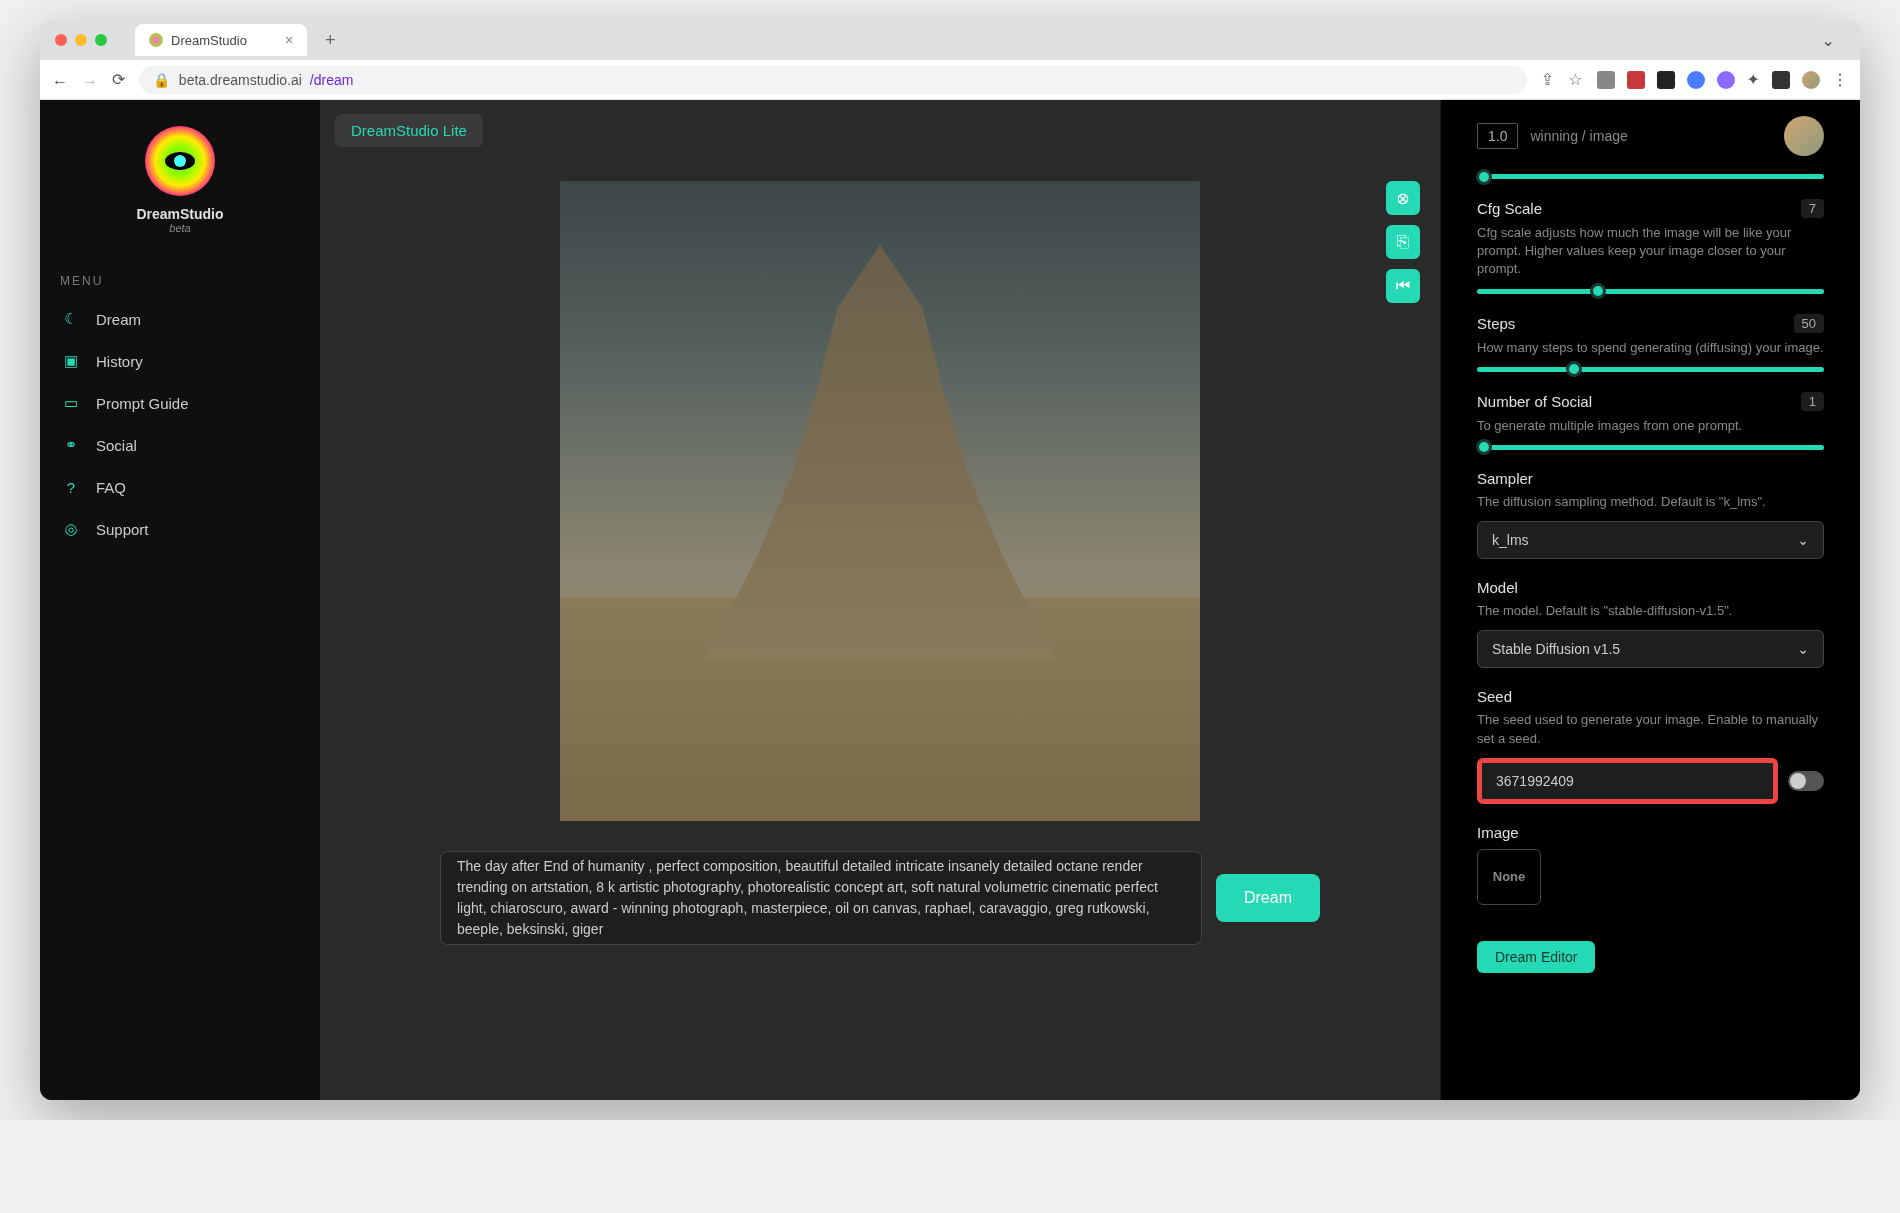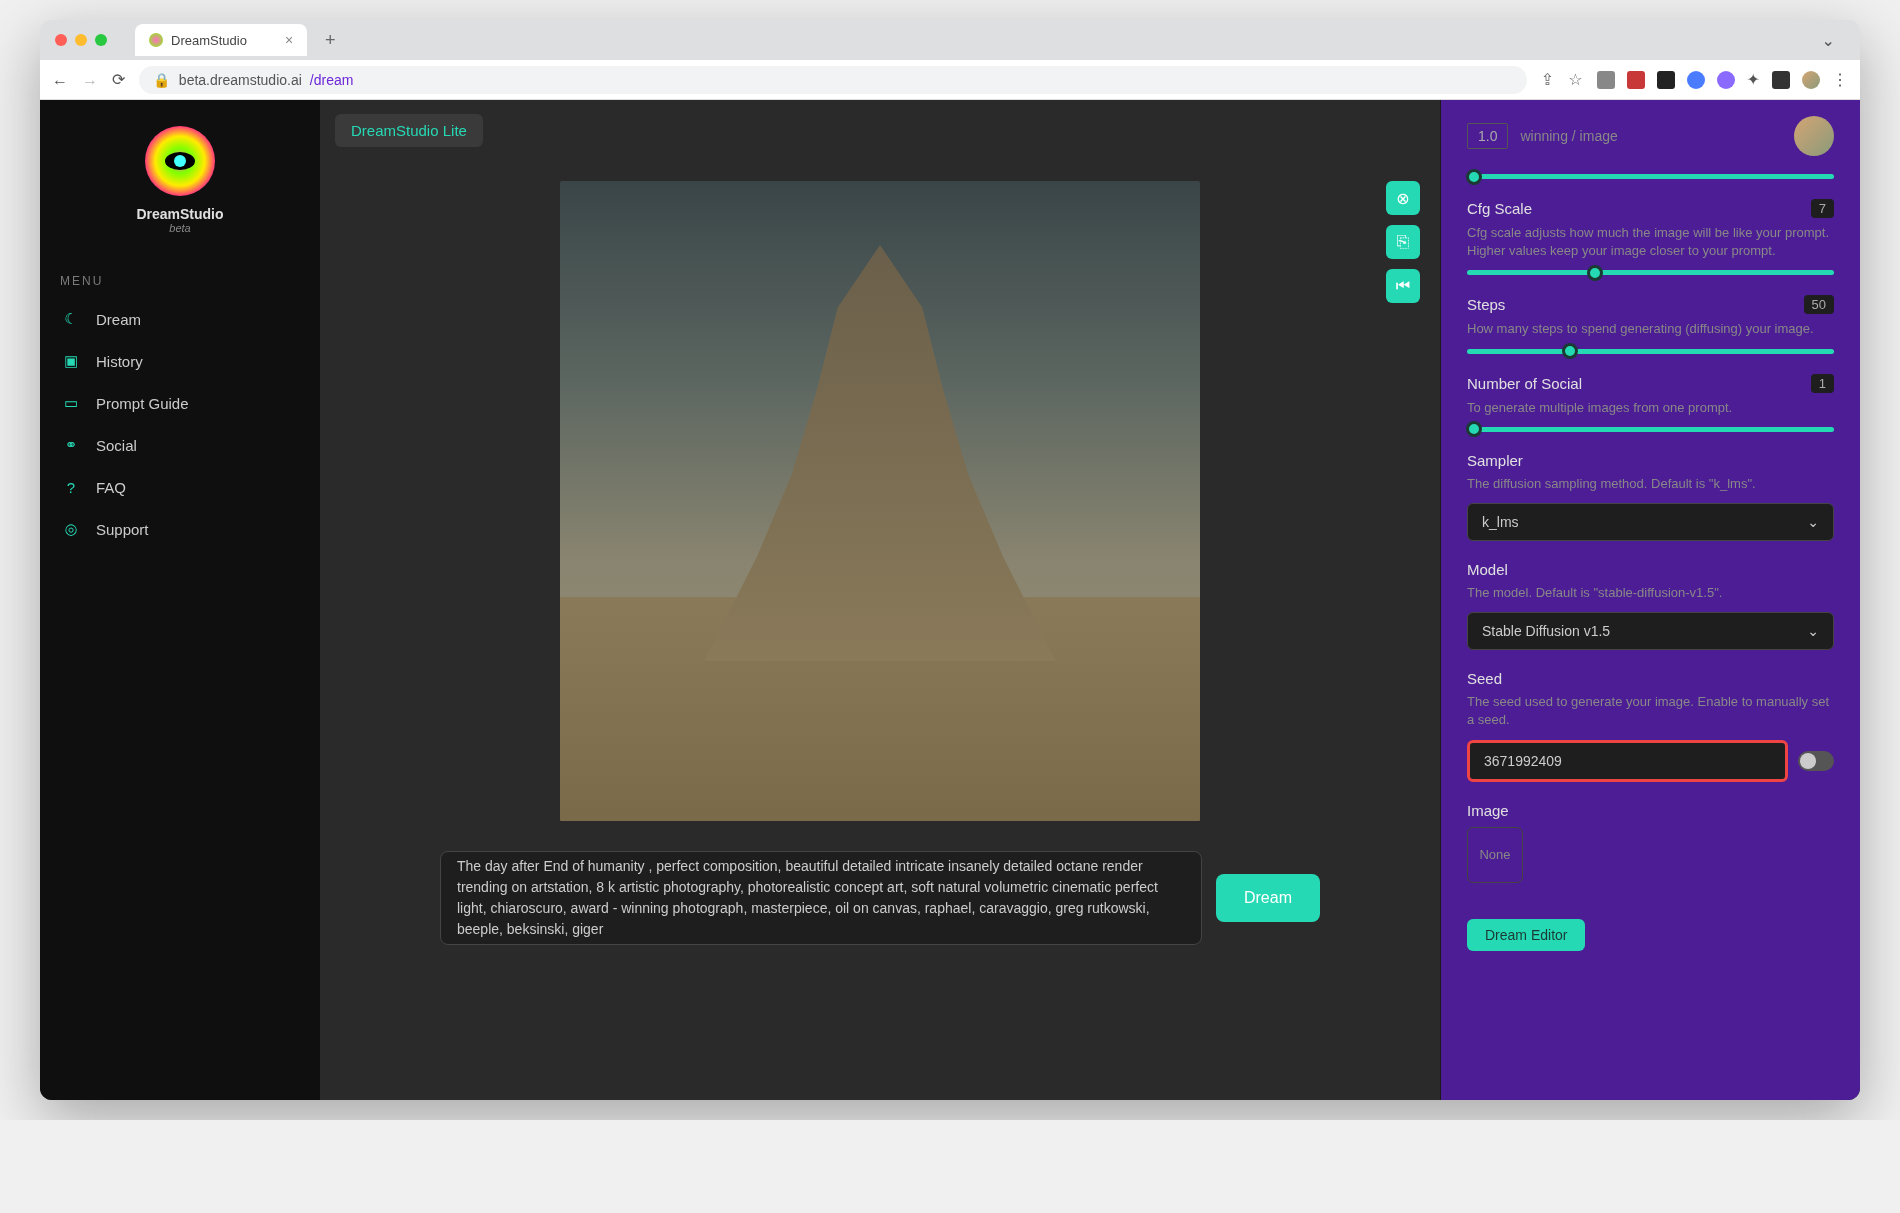--- a/index.html
+++ b/index.html
@@ -37,37 +37,37 @@
 .canvas-area { flex: 1; display: flex; flex-direction: column; align-items: center; justify-content: flex-start; padding: 20px 40px; position: relative; }
 .gen-image { width: 640px; height: 640px; background: linear-gradient(to bottom, #3a4548 0%, #5a6560 30%, #8a8570 60%, #9a9075 100%); border-radius: 2px; position: relative; overflow: hidden; }
 .mountain { position: absolute; left: 50%; bottom: 25%; transform: translateX(-50%); width: 55%; height: 65%; background: linear-gradient(180deg, #6a5f4a 0%, #8a7a5a 100%); clip-path: polygon(50% 0%, 62% 15%, 68% 35%, 75% 55%, 85% 75%, 100% 100%, 0% 100%, 15% 75%, 25% 55%, 32% 35%, 38% 15%); }
 .ground { position: absolute; bottom: 0; left: 0; right: 0; height: 35%; background: linear-gradient(180deg, #8a7a5a 0%, #7a6a4a 100%); }
 .action-btns { position: absolute; right: 20px; top: 20px; display: flex; flex-direction: column; gap: 10px; }
 .action-btn { width: 34px; height: 34px; background: #26d9b5; border-radius: 6px; display: flex; align-items: center; justify-content: center; color: #fff; font-size: 16px; }
 .prompt-row { display: flex; gap: 14px; width: 100%; max-width: 880px; margin-top: 30px; }
 .prompt-box { flex: 1; background: #1e1e1e; border: 1px solid #444; border-radius: 8px; padding: 4px 16px; color: #ccc; font-size: 14px; line-height: 1.5; resize: none; }
 .dream-btn { background: #26d9b5; color: #fff; border: none; border-radius: 8px; padding: 0 28px; font-size: 16px; font-weight: 500; cursor: pointer; height: 48px; align-self: center; }
 
-.rpanel { width: 420px; background: #4c1d95; padding: 16px 26px; overflow-y: auto; border-left: 1px solid #1a1a1a; }
+.rpanel { width: 420px; background: #000000; padding: 16px 36px; overflow-y: auto; border-left: 1px solid #1a1a1a; }
 .credits-row { display: flex; align-items: center; gap: 12px; margin-bottom: 18px; }
 .credits-box { border: 1px solid #555; padding: 4px 10px; color: #aaa; font-size: 14px; border-radius: 2px; }
 .credits-label { color: #888; font-size: 14px; }
 .avatar { width: 40px; height: 40px; border-radius: 50%; background: linear-gradient(135deg, #d4a574, #8a9a7a); margin-left: auto; }
 .slider-row { margin-bottom: 20px; }
 .slider-hdr { display: flex; justify-content: space-between; align-items: center; color: #e0e0e0; font-size: 15px; margin-bottom: 6px; }
 .slider-val { background: #1e1e1e; padding: 2px 8px; border-radius: 4px; color: #aaa; font-size: 13px; }
 .slider-desc { color: #888; font-size: 13px; line-height: 1.4; margin-bottom: 10px; }
 .slider-track { height: 5px; background: #26d9b5; border-radius: 3px; position: relative; }
 .slider-thumb { position: absolute; top: 50%; transform: translate(-50%,-50%); width: 16px; height: 16px; background: #26d9b5; border: 3px solid #1a3a33; border-radius: 50%; }
 .select-box { background: #1e1e1e; border: 1px solid #444; border-radius: 6px; padding: 10px 14px; color: #ccc; font-size: 14px; display: flex; justify-content: space-between; align-items: center; margin-top: 8px; }
 .seed-row { display: flex; gap: 10px; align-items: center; margin-top: 8px; }
-.seed-input { flex: 1; background: #1e1e1e; border: 3px solid #ef4444; border-radius: 6px; padding: 10px 14px; color: #ccc; font-size: 14px; }
+.seed-input { flex: 1; background: #1e1e1e; border: 5px solid #ef4444; border-radius: 6px; padding: 10px 14px; color: #ccc; font-size: 14px; }
 .toggle { width: 36px; height: 20px; background: #555; border-radius: 10px; position: relative; }
 .toggle::after { content: ''; position: absolute; left: 2px; top: 2px; width: 16px; height: 16px; background: #ccc; border-radius: 50%; }
-.img-none { width: 56px; height: 56px; border: 1px solid #444; border-radius: 6px; display: flex; align-items: center; justify-content: center; color: #888; font-size: 13px; margin-top: 8px; }
+.img-none { width: 64px; height: 56px; border: 1px solid #444; border-radius: 6px; display: flex; align-items: center; justify-content: center; color: #888; font-size: 13px; margin-top: 8px; font-weight: bold; }
 .show-editor { background: #26d9b5; color: #1a3a33; padding: 8px 18px; border-radius: 6px; font-size: 14px; margin-top: 16px; display: inline-block; }
 </style>
 </head>
 <body>
 
 <div class="window">
   <div class="titlebar">
     <div class="traffic">
       <div class="tlight" style="background:#ff5f57"></div>
       <div class="tlight" style="background:#febc2e"></div>

